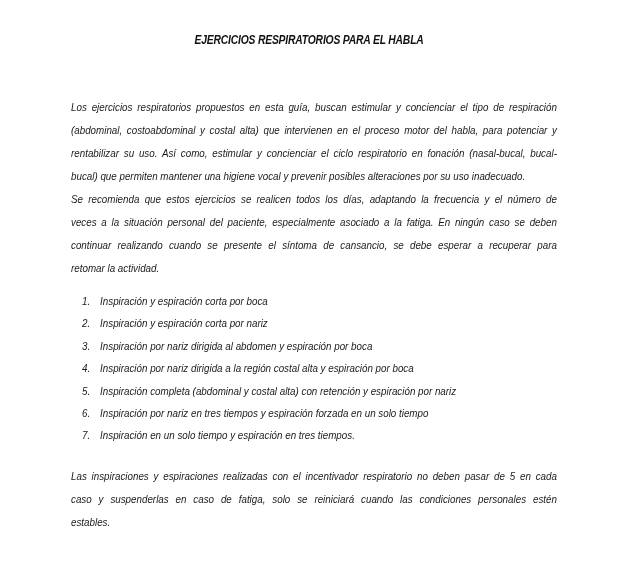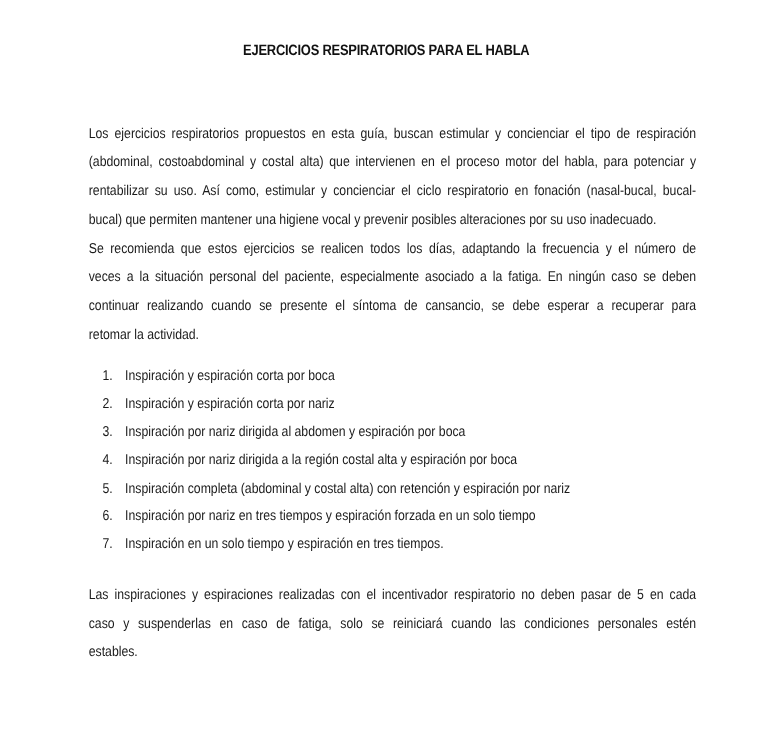--- a/index.html
+++ b/index.html
@@ -15,20 +15,21 @@
       font-family: "Liberation Sans", sans-serif;
       color: #1a1a1a;
     }
     .page {
       position: absolute;
       left: 0;
       top: 0;
       width: 618px;
       height: 452px;
       background: #ffffff;
+      font-style: italic;
     }
     .title {
       position: absolute;
       top: 33px;
       left: 0;
       width: 618px;
       text-align: center;
       font-size: 12px;
       font-weight: bold;
       letter-spacing: -0.2px;

